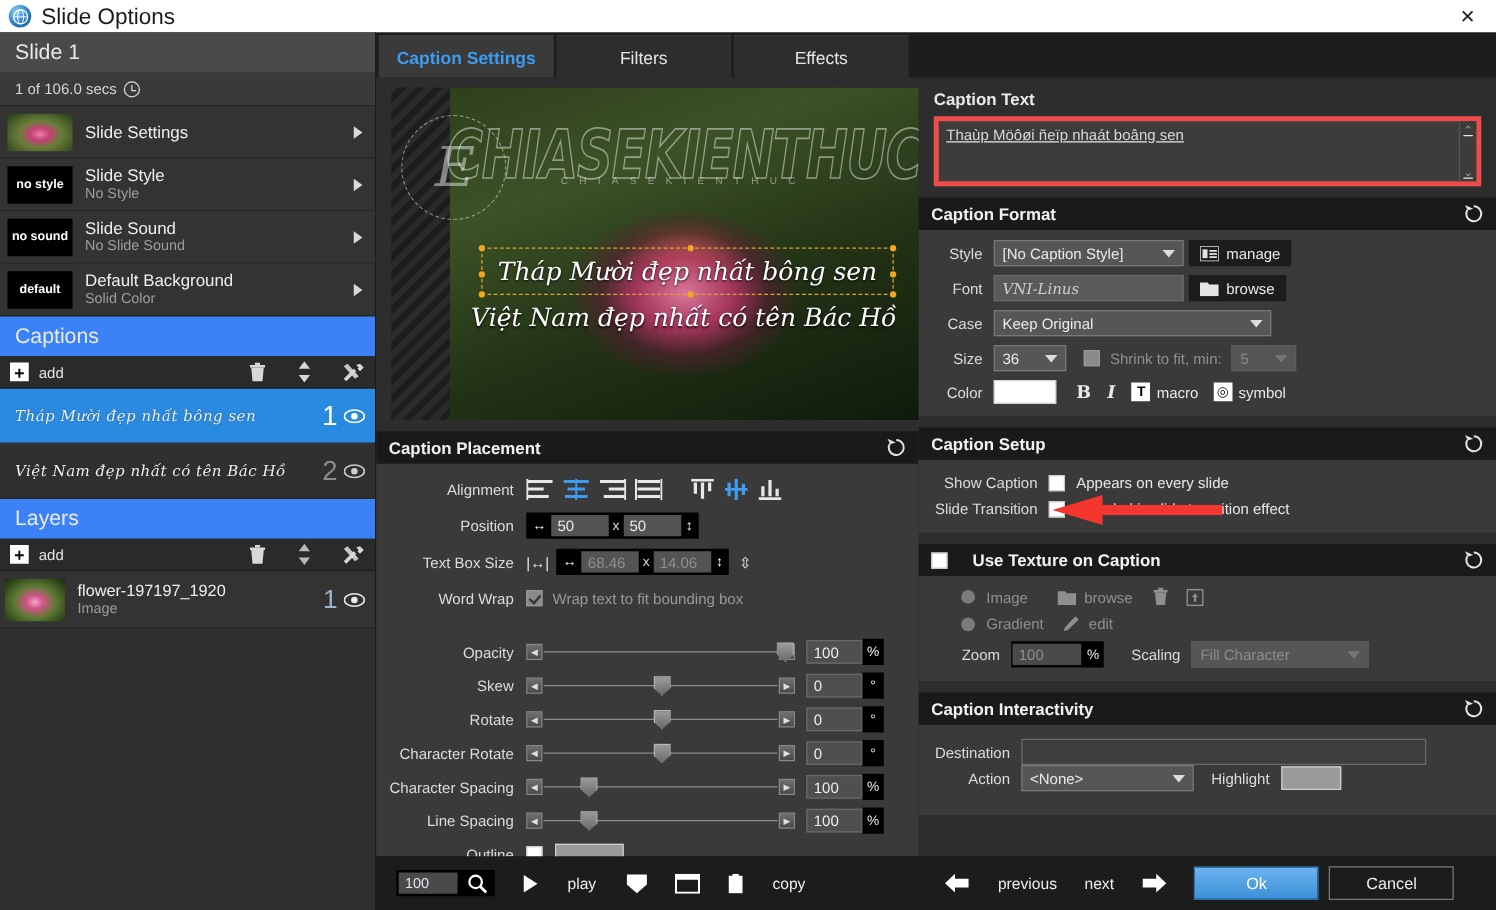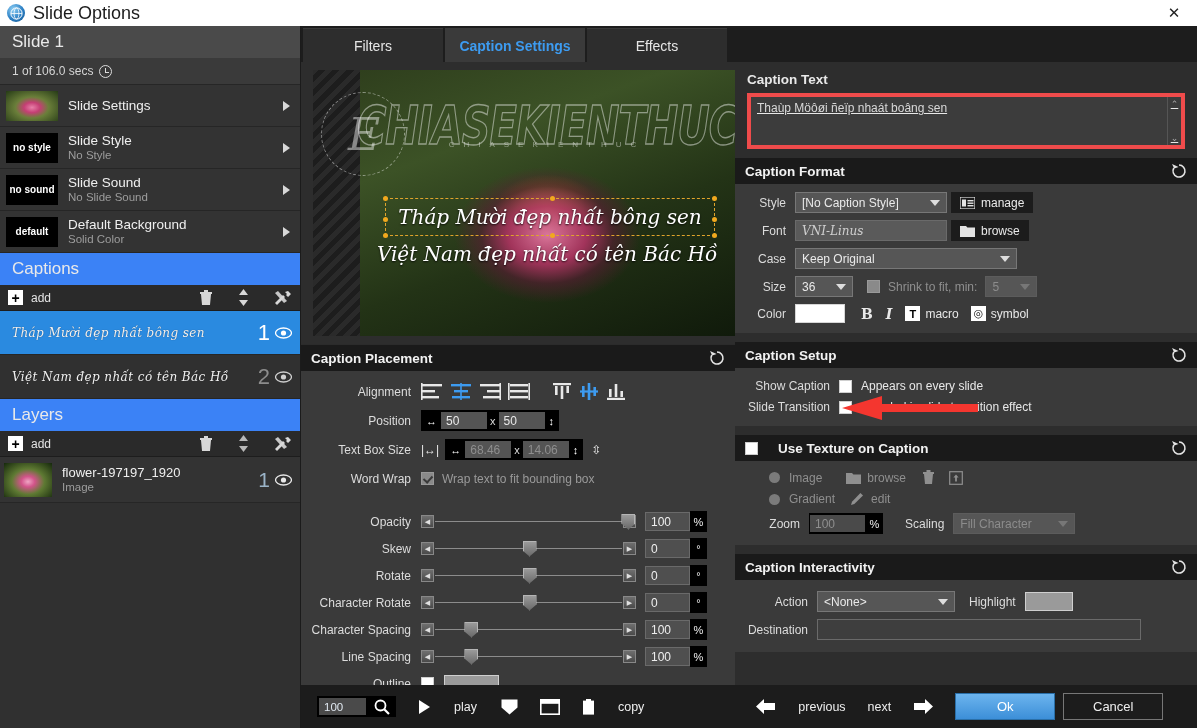--- a/index.html
+++ b/index.html
@@ -446,22 +446,22 @@
       <span class="eye">
         <svg width="17" height="12" viewBox="0 0 17 12">
             <ellipse cx="8.5" cy="6" rx="8" ry="5" fill="none" stroke="#e8e8e8" stroke-width="1.3"></ellipse>
             <circle cx="8.5" cy="6" r="2.6" fill="#e8e8e8"></circle>
           </svg>
       </span>
     </div>
   </div>
 
   <div class="tabs">
+    <div class="tab w1 active">Caption Settings</div>
     <div class="tab w1">Filters</div>
-    <div class="tab w1 active">Caption Settings</div>
     <div class="tab w1">Effects</div>
   </div>
 
   <div class="preview-wrap">
     <div class="preview">
       <div class="photo"></div>
       <div class="wm-circle"></div>
       <div class="wm">CHIASEKIENTHUC</div>
       <div class="wm2">CHIASEKIENTHUC</div>
       <div class="cap-line1">
@@ -846,51 +846,51 @@
             <span>edit</span>
           </span>
         </div>
         <div class="fieldrow" style="margin-bottom:0">
           <span style="width:62px;text-align:right;padding-right:9px;font-size:12px;color:#dcdcdc">Zoom</span>
           <span style="display:flex;align-items:center;background:#000;height:21px">
             <span style="width:55px;height:17px;background:#4a4a4a;color:#8f8f8f;font-size:12px;display:flex;align-items:center;padding-left:5px;margin:0 1px">100</span>
             <span style="width:17px;color:#eee;font-size:11px;display:flex;align-items:center;justify-content:center">%</span>
           </span>
           <span style="margin-left:22px;font-size:12px;color:#dcdcdc">Scaling</span>
-          <div class="select dim" style="width:122px;margin-left:9px">
+          <div class="select dim" style="width:142px;margin-left:9px">
             <span>Fill Character</span>
             <i class="cv"></i>
           </div>
         </div>
       </div>
     </div>
 
     <div style="margin-top:9px">
       <div class="panel-hdr">
         <span>Caption Interactivity</span>
         <span class="reset-ic">
           <svg width="16" height="16" viewBox="0 0 16 16">
               <path d="M8 2a6 6 0 1 1-5.2 3" fill="none" stroke="#e4e4e4" stroke-width="1.6"></path>
               <path d="M1 1l2.2 4.4L7.6 4z" fill="#e4e4e4"></path>
             </svg>
         </span>
       </div>
       <div class="sec" style="padding:11px 12px 12px 12px">
+        <div class="fieldrow" style="margin-bottom:0">
+          <div style="width:70px;text-align:right;padding-right:9px;font-size:12px;color:#dcdcdc">Destination</div>
+          <div class="txtbox" style="width:324px"></div>
+        </div>
         <div class="fieldrow">
           <div style="width:70px;text-align:right;padding-right:9px;font-size:12px;color:#dcdcdc">Action</div>
           <div class="select" style="width:138px">
             <span>&lt;None&gt;</span>
             <i class="cv"></i>
           </div>
           <span style="margin-left:14px;font-size:12px;color:#dcdcdc">Highlight</span>
           <span style="margin-left:9px;width:48px;height:19px;background:#9a9a9a;border:1px solid #cfcfcf;display:inline-block"></span>
-        </div>
-        <div class="fieldrow" style="margin-bottom:0">
-          <div style="width:70px;text-align:right;padding-right:9px;font-size:12px;color:#dcdcdc">Destination</div>
-          <div class="txtbox" style="width:324px"></div>
         </div>
       </div>
     </div>
   </div>
 
   <div class="bottom">
     <div class="zoombox">
       <span class="zi">100</span>
       <span style="width:28px;display:flex;align-items:center;justify-content:center">
         <svg width="16" height="16" viewBox="0 0 16 16">

